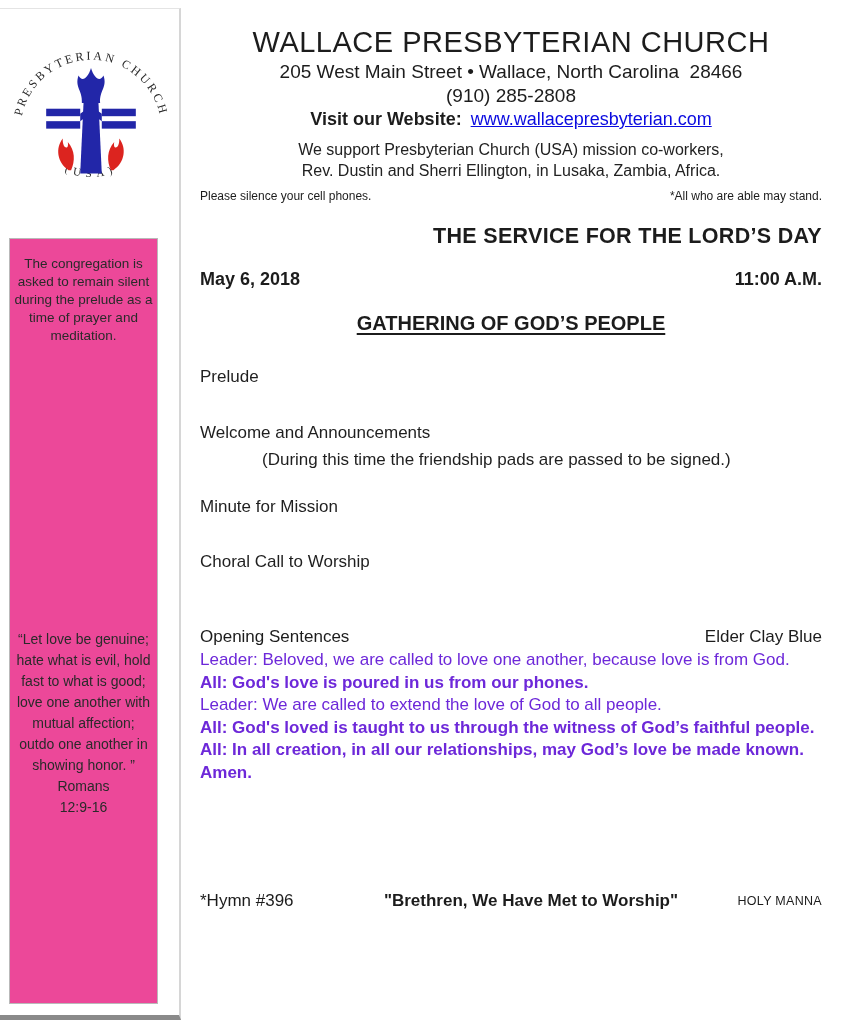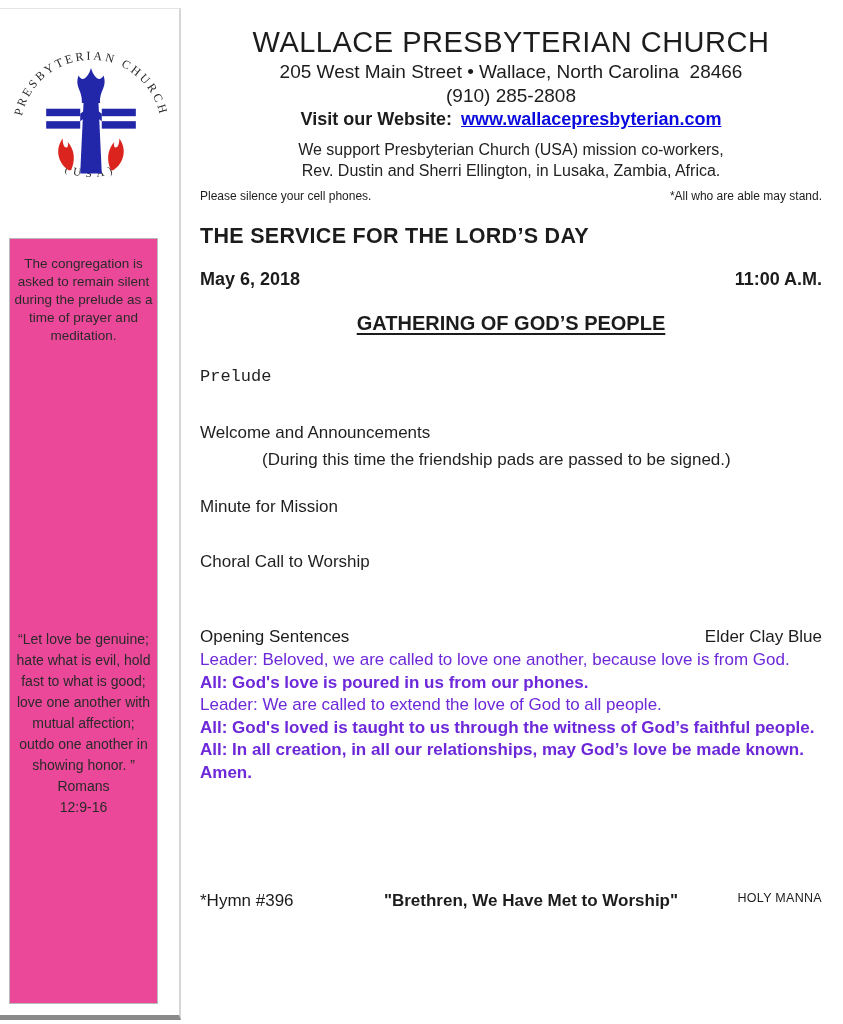--- a/index.html
+++ b/index.html
@@ -46,46 +46,46 @@
 
   
   .main { position: absolute; left: 200px; top: 0; width: 622px; height: 1024px; }
   .abs { position: absolute; left: 0; right: 0; }
 
   .church-name { top: 26px; text-align: center; font-size: 29px; font-weight: normal; letter-spacing: 0.5px; }
   .address     { top: 61px; text-align: center; font-size: 19px; white-space: pre-wrap; }
   .phone       { top: 85px; text-align: center; font-size: 19px; }
   .website-row { top: 109px; text-align: center; font-size: 18px; font-weight: bold; }
   .website-link {
-    color: #0a0ae0; text-decoration: underline; font-weight: bold;
+    color: #0a0ae0; text-decoration: underline; font-weight: normal;
     margin-left: 9px; cursor: pointer;
   }
   .mission { top: 139px; text-align: center; font-size: 16px; line-height: 21px; color: #222; }
   .phones-row { top: 189px; display: flex; justify-content: space-between; font-size: 12px; }
 
-  .service-title { top: 224px; text-align: left; font-size: 21.5px; font-weight: bold; letter-spacing: 0.3px; }
+  .service-title { top: 224px; text-align: right; font-size: 21.5px; font-weight: bold; letter-spacing: 0.3px; }
   .date-row { top: 269px; display: flex; justify-content: space-between; font-size: 18px; font-weight: bold; }
   .gathering {
     top: 312px; text-align: center; font-size: 20px; font-weight: bold;
   }
   .gathering span { text-decoration: underline; text-underline-offset: 3px; text-decoration-thickness: 2px; }
 
   .svc-item { font-size: 17px; color: #1f1f1f; }
-  .item-prelude { top: 367px; font-family: Liberation Mono, monospace; }
+  .item-prelude { top: 367px; }
   .item-welcome { top: 423px; }
   .welcome-note { margin-top: 6px; padding-left: 62px; line-height: 22px; }
   .item-minute  { top: 497px; }
   .item-choral  { top: 552px; }
 
   .opening-row { top: 627px; display: flex; justify-content: space-between; font-size: 17px; }
   .reading { top: 649px; font-size: 17px; line-height: 22.5px; color: #6d28d9; }
   .reading p { margin: 0; }
   .reading p.all { font-weight: bold; }
 
-  .hymn-row { top: 891px; display: flex; align-items: flex-start; font-size: 17px; }
+  .hymn-row { top: 891px; display: flex; align-items: center; font-size: 17px; }
   .hymn-number { width: 168px; }
   .hymn-title  { flex: 1; text-align: center; font-weight: bold; }
   .hymn-tune   { width: 128px; text-align: right; font-size: 12.5px; letter-spacing: 0.3px; }
 </style>
 </head>
 <body>
 
 <div class="page">
 
   <div class="left-panel">

